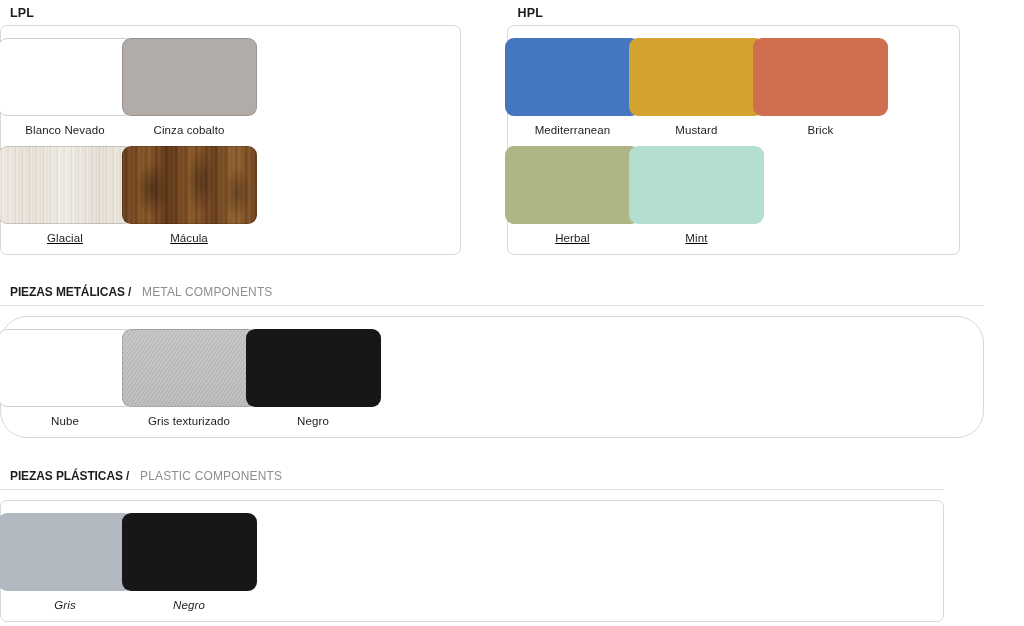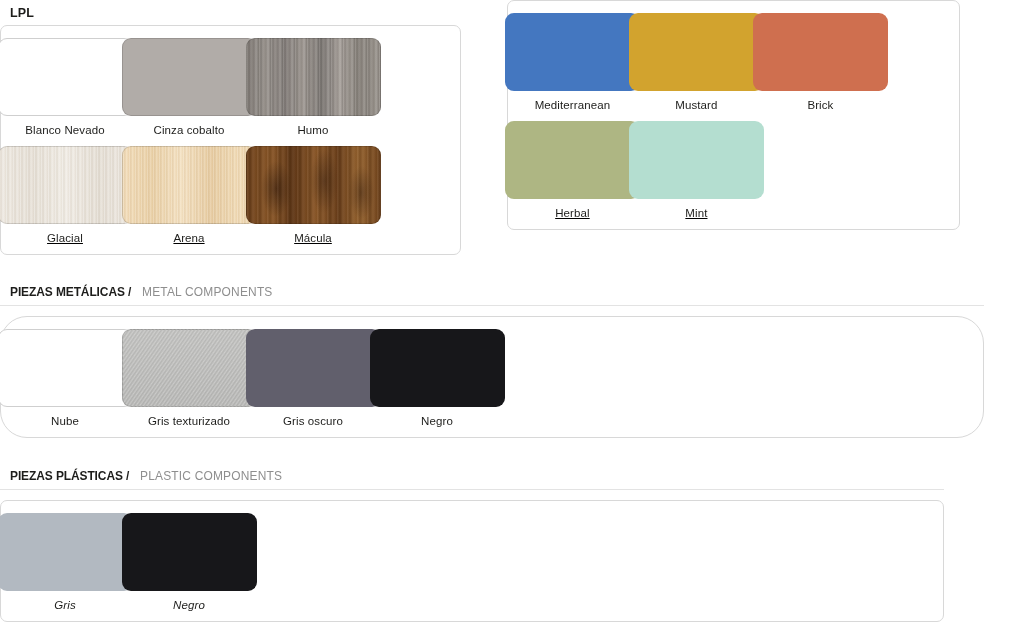--- a/index.html
+++ b/index.html
@@ -169,45 +169,38 @@
 
         <div class="swatch-row">
           <div class="swatch-cell">
             <div class="chip outline" style="background:#ffffff;"></div>
             <div class="chip-label">Blanco Nevado</div>
           </div>
           <div class="swatch-cell">
             <div class="chip" style="background:#b1aca8;"></div>
             <div class="chip-label">Cinza cobalto</div>
           </div>
-          <div class="swatch-cell">
-            <div class="chip grain-humo"></div>
-            <div class="chip-label">Humo</div>
-          </div>
         </div>
 
         <div class="swatch-row">
           <div class="swatch-cell">
             <div class="chip grain-glacial"></div>
             <div class="chip-label">Glacial</div>
           </div>
           <div class="swatch-cell">
-            <div class="chip grain-arena"></div>
-            <div class="chip-label">Arena</div>
-          </div>
-          <div class="swatch-cell">
             <div class="chip grain-macula"></div>
             <div class="chip-label">Mácula</div>
           </div>
         </div>
 
       </div>
     </div>
 
     <div class="group-half right">
+      <div class="group-title">HPL</div>
 
       <div class="card">
 
         <div class="swatch-row">
           <div class="swatch-cell">
             <div class="chip noborder" style="background:#4477c0;"></div>
             <div class="chip-label">Mediterranean</div>
           </div>
           <div class="swatch-cell">
             <div class="chip noborder" style="background:#d2a32e;"></div>
@@ -247,24 +240,20 @@
       <div class="swatch-row">
         <div class="swatch-cell">
           <div class="chip outline" style="background:#ffffff;"></div>
           <div class="chip-label">Nube</div>
         </div>
         <div class="swatch-cell">
           <div class="chip tex-gris-text"></div>
           <div class="chip-label">Gris texturizado</div>
         </div>
         <div class="swatch-cell">
-          <div class="chip noborder" style="background:#615f6c;"></div>
-          <div class="chip-label">Gris oscuro</div>
-        </div>
-        <div class="swatch-cell">
           <div class="chip noborder" style="background:#17171a;"></div>
           <div class="chip-label">Negro</div>
         </div>
       </div>
     </div>
   </div>
 
   <div style="margin-top:28px; padding-right:80px;">
 
     <div class="section-head">

